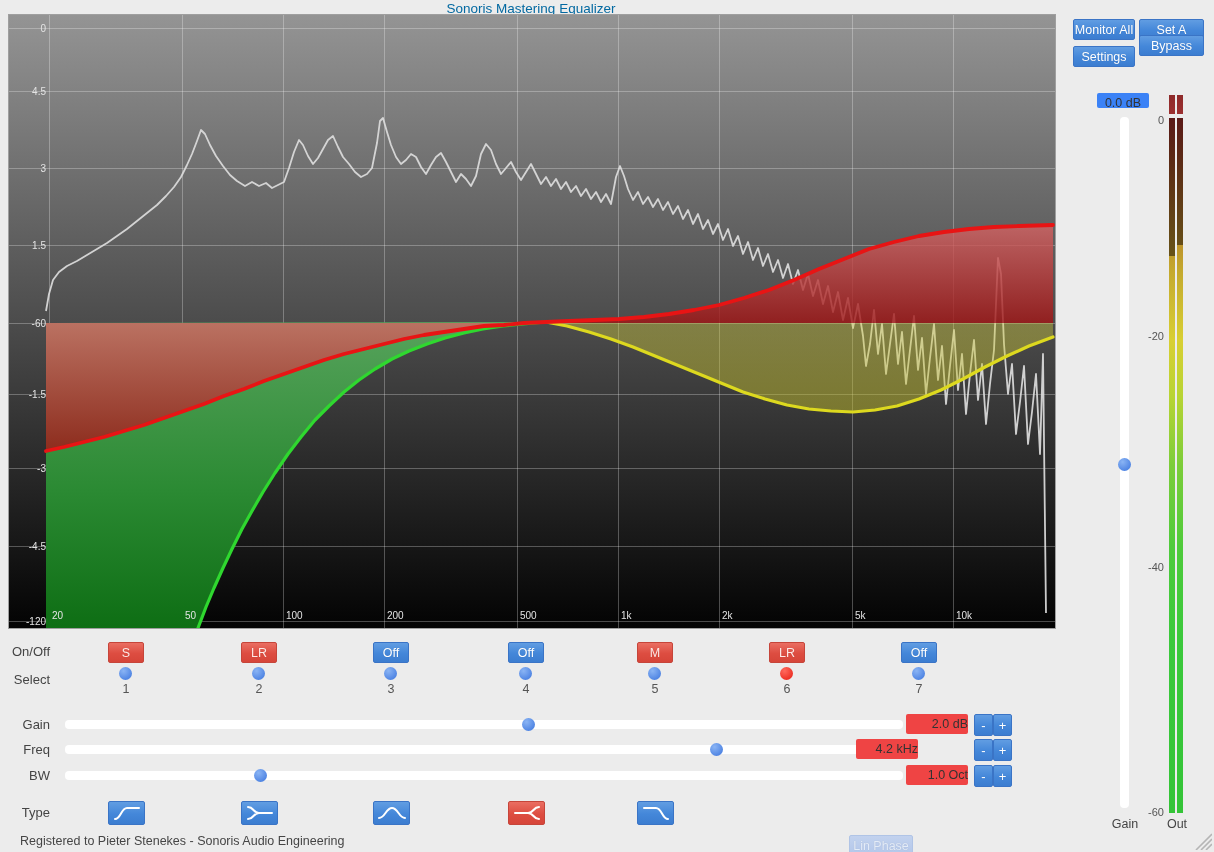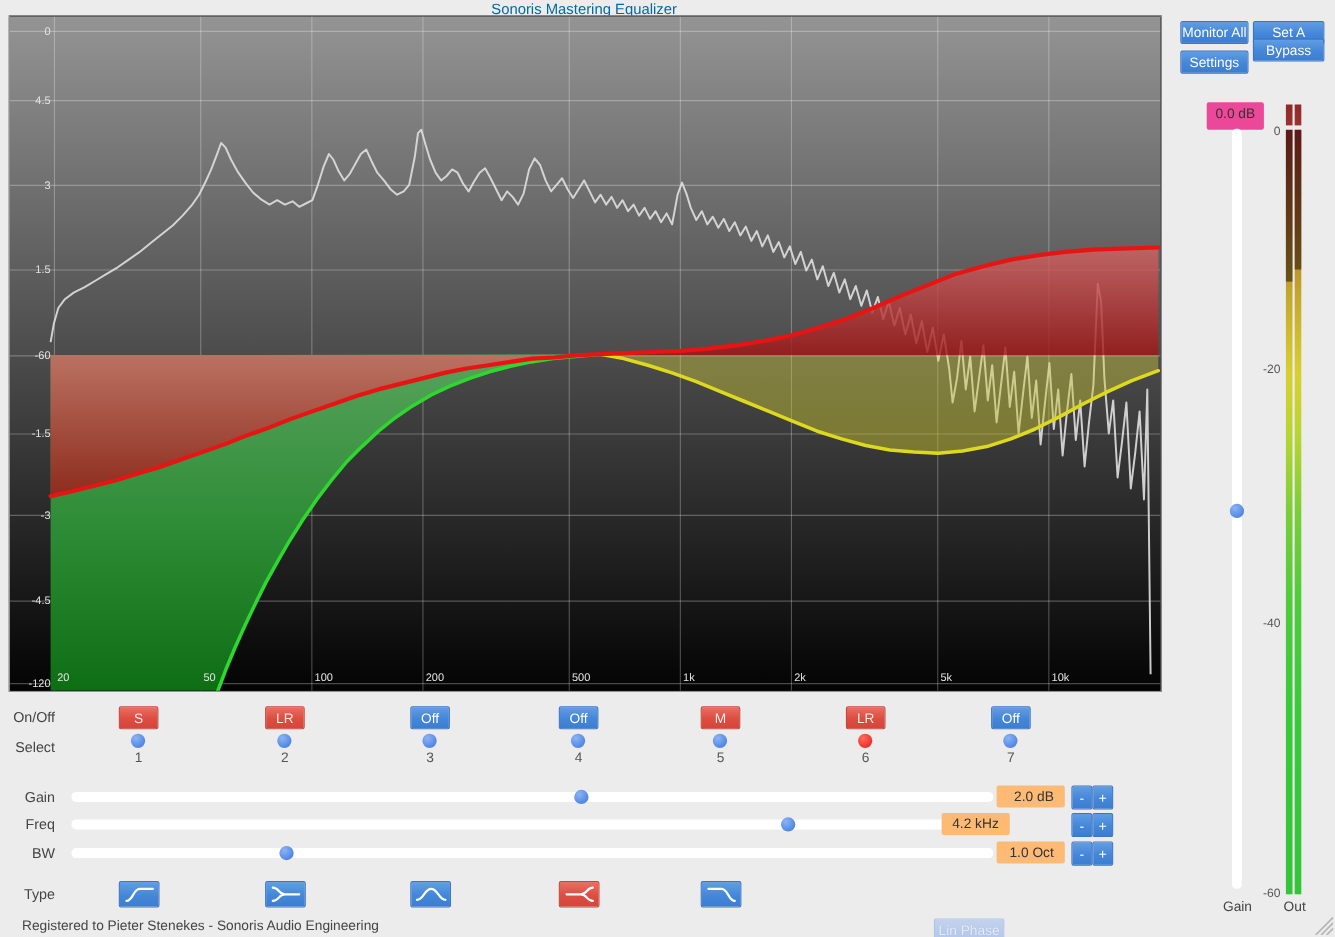--- a/index.html
+++ b/index.html
@@ -25,24 +25,24 @@
   .onoffbtn{width:34px;height:19px;}
   .typebtn{width:35px;height:22px;padding:0;}
   .dot{width:13px;height:13px;border-radius:50%;}
   .dot-blue{background:radial-gradient(circle at 35% 30%,#8ab4f4,#5287e4 70%,#4a7cd8);}
   .dot-red{background:radial-gradient(circle at 35% 30%,#ff6a5e,#ee3328 70%,#dd2a20);}
   .bandnum{font-size:12.5px;color:#555;text-align:center;width:20px;}
   .track{height:9px;background:#fff;border-radius:4px;}
   .vtrack{width:9px;background:#fff;border-radius:4px;}
   .knob{width:13px;height:13px;border-radius:50%;
     background:radial-gradient(circle at 35% 30%,#8ab4f4,#5287e4 70%,#4a7cd8);}
-  .valbox{width:62px;height:20px;background:#fdba74;border-radius:2px;
-    font-size:12.5px;color:#333;text-align:right;line-height:20px;padding-right:10px;box-sizing:border-box;}
+  .valbox{width:62px;height:20px;background:#ef4444;border-radius:2px;
+    font-size:12.5px;color:#333;text-align:right;line-height:20px;padding-right:0;box-sizing:border-box;}
   .step{width:17px;height:20px;font-size:13px;}
-  #readout{left:1097px;top:93px;width:52px;height:25px;background:#ec4899;border-radius:2px;
+  #readout{left:1097px;top:93px;width:52px;height:15px;background:#3b82f6;border-radius:2px;
     font-size:12.5px;color:#333;text-align:center;line-height:21px;}
   .mlabel{width:32px;text-align:right;font-size:11px;color:#555;}
   .mcaption{font-size:12.5px;color:#444;}
   .mbar{width:6px;top:118px;height:695px;
     background:linear-gradient(180deg,#a62b2b 0%,#a84e28 6%,#b67c2a 14%,#c4a92e 22%,#d8cf33 32%,#b8d434 40%,#7ccd39 50%,#4ecb3b 62%,#3bc93c 75%,#34c437 100%);}
   .mpeak{width:6px;top:95px;height:19px;background:linear-gradient(180deg,#8e2a2a,#9c3030);}
   .dim{position:absolute;left:0;top:0;width:100%;background:rgba(15,8,4,.5);}
   #footer{left:8px;top:834px;font-size:12.5px;color:#454545;margin-left:12px;}
   #grip{right:2px;bottom:2px;width:24px;height:24px;}
 </style>

